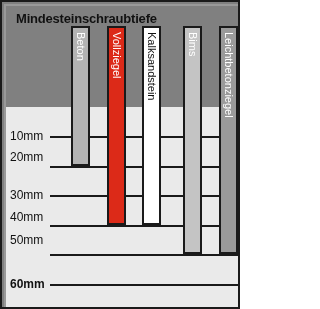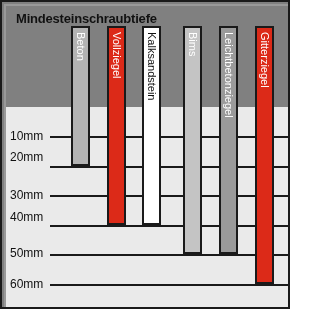--- a/index.html
+++ b/index.html
@@ -5,21 +5,21 @@
   html, body {
     margin: 0;
     padding: 0;
     background: #ffffff;
   }
   body {
     font-family: "Liberation Sans", sans-serif;
   }
   #chart-frame {
     position: relative;
-    width: 290px;
+    width: 240px;
     height: 309px;
     box-sizing: border-box;
     background: #808080;
     border: 2px solid #1a1a1a;
     overflow: hidden;
   }
   
   #chart-frame::after {
     content: "";
     position: absolute;
@@ -164,17 +164,17 @@
           <div class="vert-text" style="color: rgb(255, 255, 255);">Gitterziegel</div>
         </div>
       </div>
     </div>
 
   <div id="axis-labels">
       <div class="grid-label" style="top: 134px;">10mm</div>
       <div class="grid-label" style="top: 155px;">20mm</div>
       <div class="grid-label" style="top: 193.2px;">30mm</div>
       <div class="grid-label" style="top: 215px;">40mm</div>
-      <div class="grid-label" style="top: 251px;">50mm</div>
-      <div class="grid-label" style="top: 282px;">60mm</div>
+      <div class="grid-label" style="top: 238px;">50mm</div>
+      <div class="grid-label" style="top: 282px; font-weight: bold;">60mm</div>
     </div>
 
 </div>
 
 </body></html>

